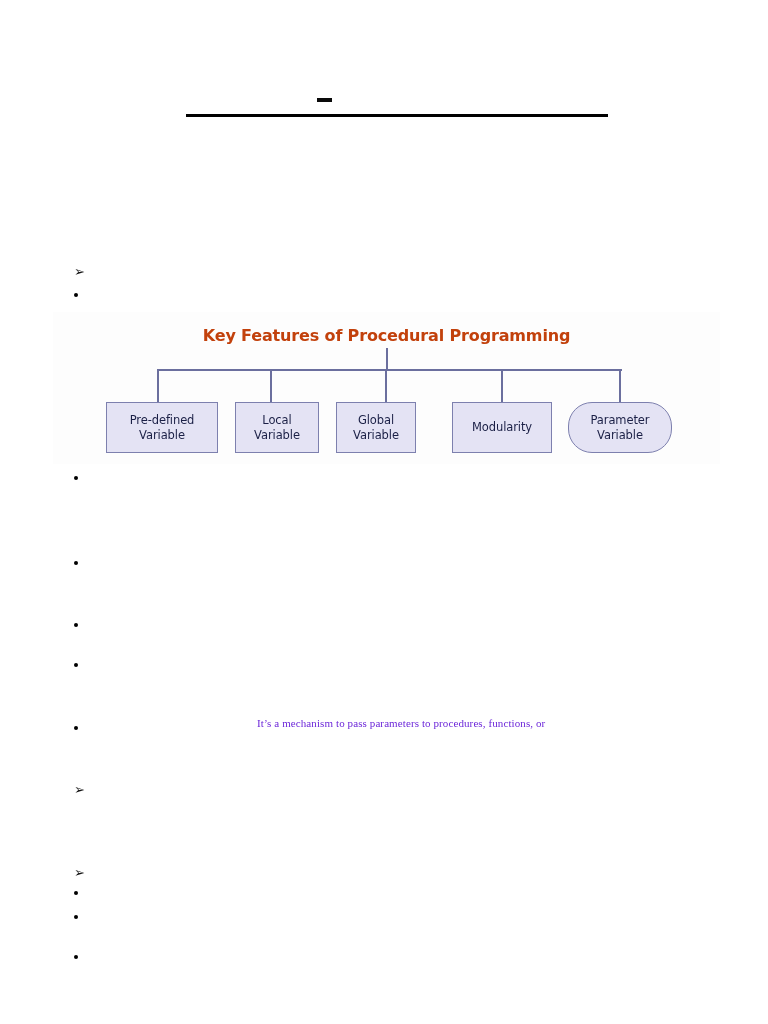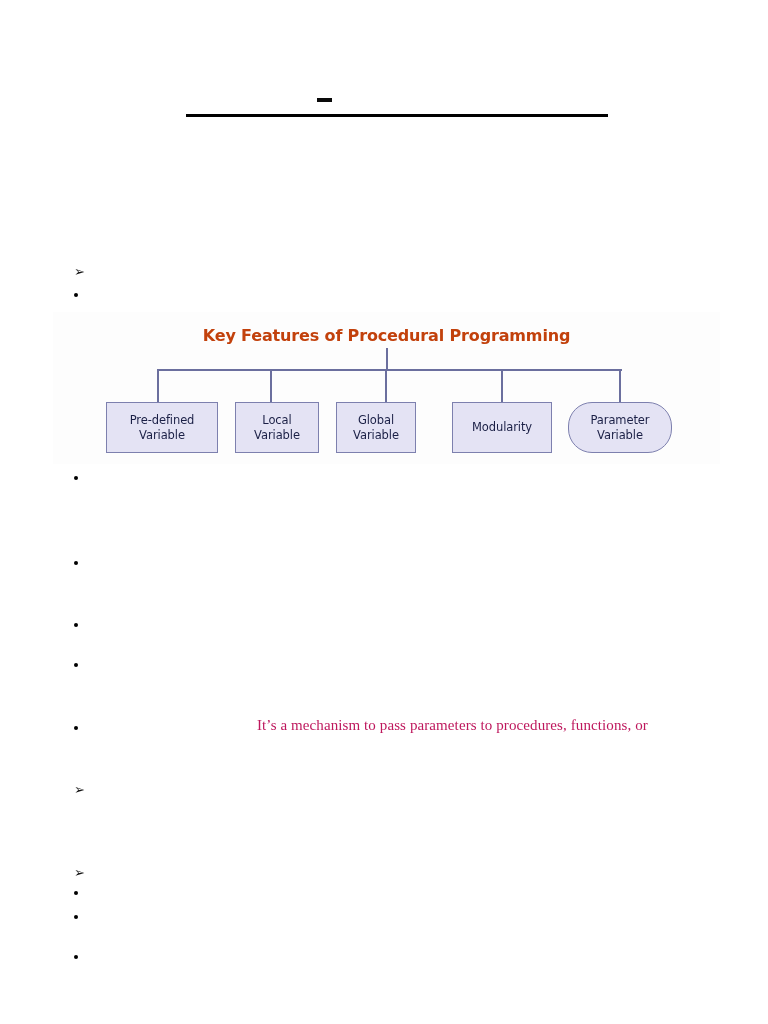--- a/index.html
+++ b/index.html
@@ -48,22 +48,22 @@
     width: 4px;
     height: 4px;
     border-radius: 50%;
     background: #000000;
   }
 
   
   .body-line {
     position: absolute;
     font-family: "Liberation Serif", "DejaVu Serif", serif;
-    font-size: 15px;
-    color: #be185d;
+    font-size: 11px;
+    color: #6d28d9;
     white-space: nowrap;
     letter-spacing: 0.1px;
   }
 
   
   #figure {
     position: absolute;
     left: 53px;
     top: 312px;
     width: 667px;

